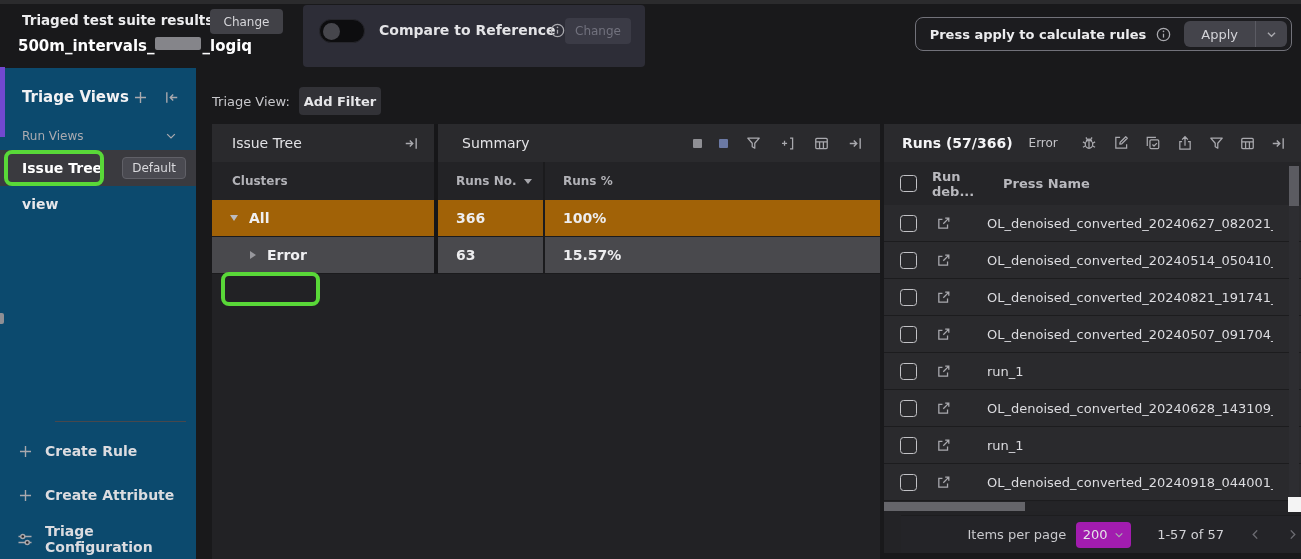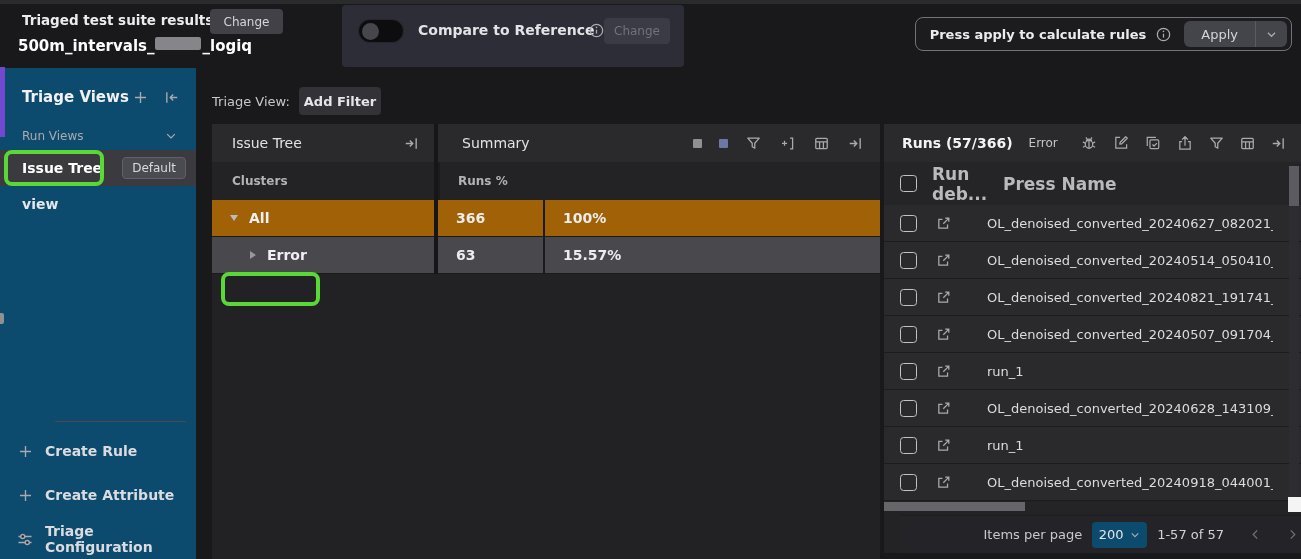--- a/index.html
+++ b/index.html
@@ -13,21 +13,21 @@
   .ic svg { display:block; }
   .topstrip { position:absolute; left:0; top:0; width:1301px; height:4px; background:#2b2b2d; }
 
   
   .suite-title { position:absolute; left:22px; top:12px; font-size:13.5px; font-weight:bold; color:#ececee; }
   .btn { display:flex; align-items:center; justify-content:center; border-radius:4px; cursor:pointer; }
   .change-btn { position:absolute; left:210px; top:9px; width:73px; height:25px; background:#414147; font-size:12px; color:#d6d6da; }
   .run-name { position:absolute; left:18px; top:37px; font-size:15px; font-weight:bold; color:#fdfdfe; display:flex; }
   .redacted { display:inline-block; width:46px; height:13px; background:#85858a; border-radius:2px; margin:0 1px; }
 
-  .compare-panel { position:absolute; left:303px; top:5px; width:342px; height:62px; background:#2d2d37; border-radius:4px;margin-left:39px; }
+  .compare-panel { position:absolute; left:303px; top:5px; width:342px; height:62px; background:#2d2d37; border-radius:4px; }
   .toggle { position:absolute; left:16px; top:14px; width:46px; height:24px; background:#0d0d0f; border:1px solid #26262c; border-radius:12px; cursor:pointer; }
   .toggle-knob { position:absolute; left:3px; top:2.5px; width:17px; height:17px; border-radius:50%; background:#46464c; }
   .compare-label { position:absolute; left:76px; top:17px; font-size:14px; font-weight:bold; color:#e4e4e7; }
   .compare-info { position:absolute; left:246px; top:17px; }
   .compare-gear { position:absolute; left:276px; top:16px; }
   .compare-change { position:absolute; right:14px; top:13px; width:66px; height:26px; background:#3b3b46; color:#72727e; font-size:12px; }
 
   .apply-group { position:absolute; right:9px; top:17px; height:34px; border:1px solid #72727a; border-radius:8px;
     display:flex; align-items:center; padding:0 4px 0 14px; gap:9px; background:#1c1c1f; }
   .apply-hint { font-size:13px; font-weight:bold; color:#ececee; }
@@ -100,41 +100,41 @@
   .tt-fill { flex:1; }
   .tt-fill > div { background:#222225; }
 
   
   .runs-panel { position:absolute; left:884px; top:124px; width:417px; bottom:0; background:#232326; }
   .runs-head { position:absolute; left:0; top:0; width:100%; height:38px; background:#2a2a2d; display:flex; align-items:center; }
   .runs-title { margin-left:18px; font-size:14px; font-weight:bold; color:#f4f4f6; }
   .runs-subtitle { margin-left:16px; font-size:12px; color:#c5c5c9; flex:1; }
   .runs-icons { display:flex; align-items:center; gap:14px; margin-right:14px; }
   .runs-icons .ic { cursor:pointer; }
-  .runs-colhead { position:absolute; left:0; top:38px; width:100%; height:43px; background:#252528; display:flex; align-items:center; font-size:17px; font-weight:bold; color:#b9b9be; }
+  .runs-colhead { position:absolute; left:0; top:38px; width:100%; height:43px; background:#252528; display:flex; align-items:center; font-size:13px; font-weight:bold; color:#b9b9be; }
   .checkbox { width:17px; height:17px; border:1.6px solid #c2c2c6; border-radius:3.5px; background:transparent; display:inline-block; cursor:pointer; flex:none; }
   .runs-colhead .checkbox { margin-left:16px; }
   .col-rundeb { margin-left:15px; width:56px; }
   .col-testname { margin-left:15px; }
   .runs-rows { position:absolute; left:0; top:81px; width:100%; }
   .r-row { height:37px; display:flex; align-items:center; background:#2a2a2d; border-bottom:1px solid #1c1c1e; overflow:hidden; cursor:pointer; }
   .r-row .checkbox { margin-left:16px; }
   .r-row .ext { margin-left:18px; cursor:pointer; }
   .r-name { margin-left:35px; font-size:13px; color:#dcdce0; white-space:nowrap; overflow:hidden; width:286px; }
   .h-scroll { position:absolute; left:0; top:378px; width:404px; height:9px; background:#242427; }
   .h-thumb { position:absolute; left:0; top:0; width:141px; height:9px; background:#65656a; cursor:pointer; }
   .v-scroll { position:absolute; right:2px; top:42px; width:10px; height:336px; background:#2d2d31; }
   .v-thumb { position:absolute; left:0; top:0; width:10px; height:40px; background:#5b5b61; cursor:pointer; }
   .corner-white { position:absolute; right:0; top:373px; width:13px; height:15px; background:#f4f4f4; }
   .pager { position:absolute; left:17px; top:391px; width:100%; height:38px; background:#242428; border-top:1px solid #1d1d1f;
     display:flex; align-items:center; justify-content:flex-end; padding-right:18px; gap:0; }
   .pager-label { font-size:13px; color:#c9c9cd; }
-  .page-size { margin-left:10px; width:55px; height:26px; background:#0c4a6e; border-radius:4px; display:flex; align-items:center; justify-content:center; gap:5px; cursor:pointer; }
+  .page-size { margin-left:10px; width:55px; height:26px; background:#a21caf; border-radius:4px; display:flex; align-items:center; justify-content:center; gap:5px; cursor:pointer; }
   .page-size-val { font-size:13px; color:#e5e5e8; }
-  .pager-range { margin-left:10px; font-size:13px; color:#d2d2d6; }
+  .pager-range { margin-left:26px; font-size:13px; color:#d2d2d6; }
   .pg-btn { margin-left:24px; cursor:pointer; color:#6b6b71; }
   .pg-btn.next { margin-left:22px; }
   .pager-bottom { position:absolute; left:0; bottom:0; width:100%; height:6px; background:#19191b; }
 
   
   .anno { position:absolute; border:4px solid #59d838; border-radius:8px; pointer-events:none; }
   .anno-1 { left:4px; top:150px; width:100px; height:36px; }
   .anno-2 { left:221px; top:272px; width:99px; height:34px; }
 </style>
 </head>
@@ -295,20 +295,24 @@
             <svg width="17" height="17" viewBox="0 0 16 16" fill="none" stroke="currentColor" stroke-width="1.3">
                 <path d="M12.4 3v10M2.6 8h6.6M6.4 5.2 9.2 8l-2.8 2.8"></path>
               </svg>
           </span>
         </span>
       </div>
     </div>
     <div class="tt-row tt-colhead">
       <div class="tt-c1 col-clusters">Clusters</div>
       <div class="tt-gap1"></div>
+      <div class="tt-c2 col-runs">
+        <span>Runs No.</span>
+        <span class="sort-caret"></span>
+      </div>
       <div class="tt-gap2"></div>
       <div class="tt-c3 col-pct">Runs %</div>
     </div>
     <div id="tree-rows">
         <div class="tt-row t-row">
     <div class="tt-c1">
       <span class="caret caret-down" style="margin-left: 18px;"></span>
       <span class="t-label">All</span>
     </div>
     <div class="tt-gap1"></div>

